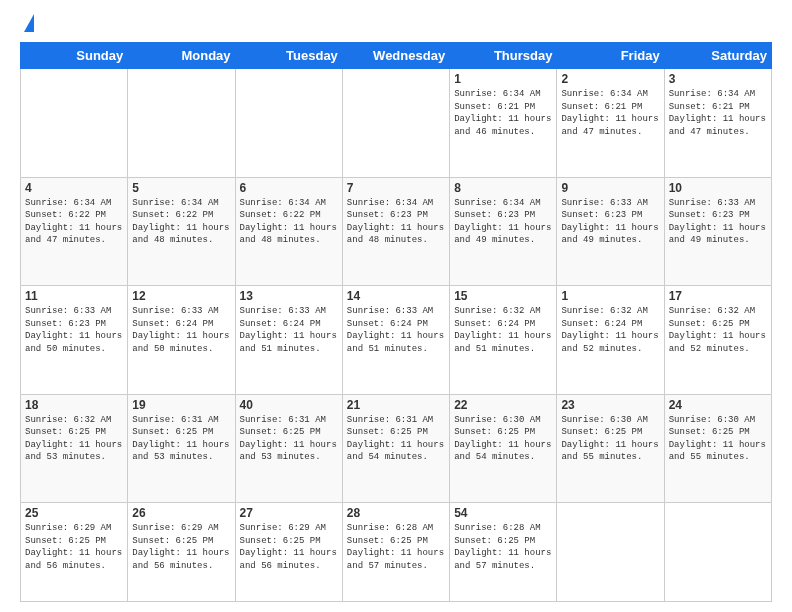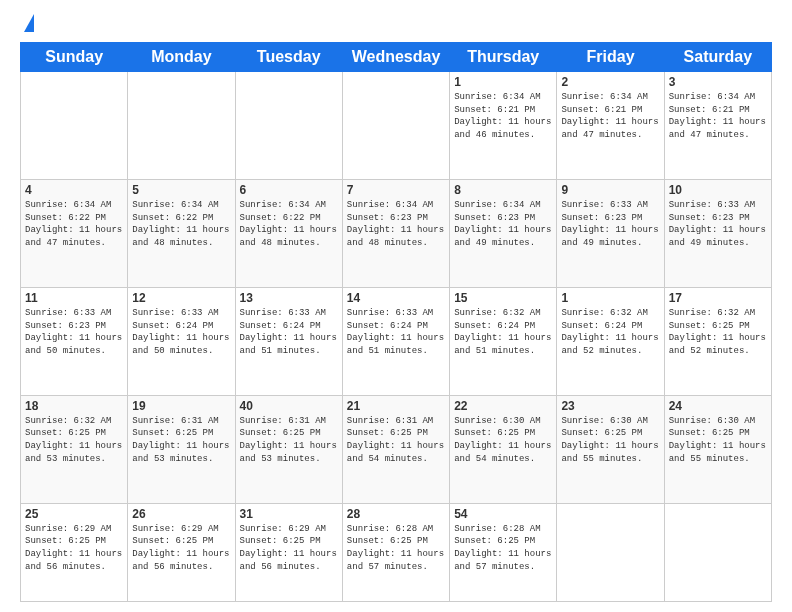--- a/index.html
+++ b/index.html
@@ -62,25 +62,25 @@
     .calendar {
       flex: 1;
       border: 1px solid #ccc;
       border-collapse: collapse;
       width: 100%;
       table-layout: fixed;
     }
     .calendar th {
       background: #1a73e8;
       color: #fff;
-      font-size: 16px;
+      font-size: 13px;
       font-weight: bold;
       padding: 5px 4px;
       border: 1px solid #1a73e8;
-      text-align: center;
+      text-align: right;
     }
     .calendar td {
       border: 1px solid #ccc;
       vertical-align: top;
       padding: 3px 4px;
       font-size: 9.5px;
       color: #333;
       height: 88px;
     }
     .calendar tr:last-child td {
@@ -246,21 +246,21 @@
         <tr>
           <td>
             <span class="day-num">25</span>
             <div class="day-info">Sunrise: 6:29 AM<br>Sunset: 6:25 PM<br>Daylight: 11 hours<br>and 56 minutes.</div>
           </td>
           <td>
             <span class="day-num">26</span>
             <div class="day-info">Sunrise: 6:29 AM<br>Sunset: 6:25 PM<br>Daylight: 11 hours<br>and 56 minutes.</div>
           </td>
           <td>
-            <span class="day-num">31</span>
+            <span class="day-num">27</span>
             <div class="day-info">Sunrise: 6:29 AM<br>Sunset: 6:25 PM<br>Daylight: 11 hours<br>and 56 minutes.</div>
           </td>
           <td>
             <span class="day-num">28</span>
             <div class="day-info">Sunrise: 6:28 AM<br>Sunset: 6:25 PM<br>Daylight: 11 hours<br>and 57 minutes.</div>
           </td>
           <td>
             <span class="day-num">54</span>
             <div class="day-info">Sunrise: 6:28 AM<br>Sunset: 6:25 PM<br>Daylight: 11 hours<br>and 57 minutes.</div>
           </td>

